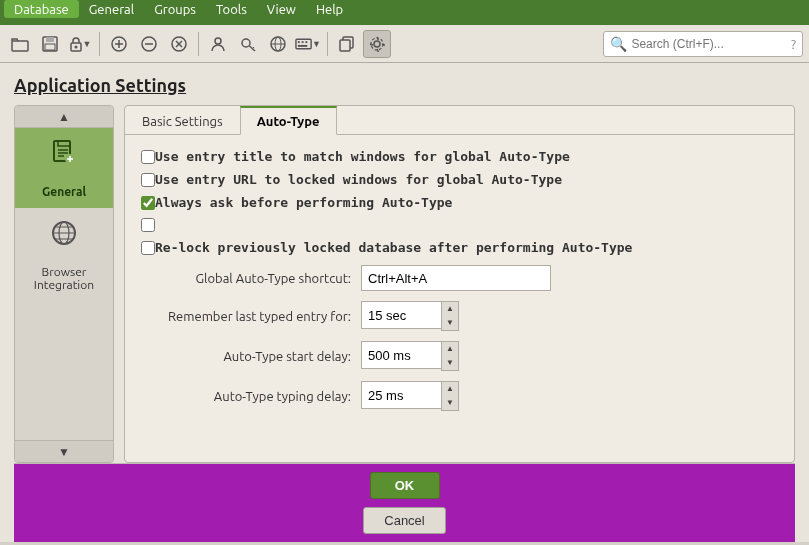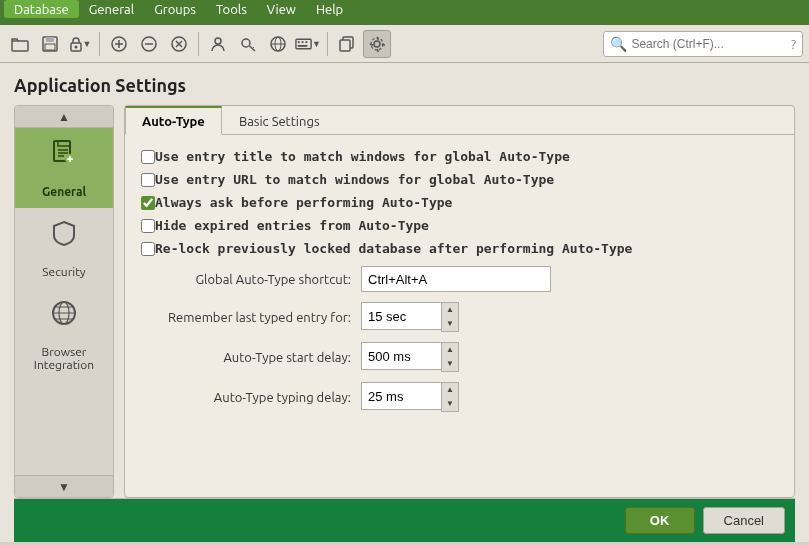--- a/index.html
+++ b/index.html
@@ -103,20 +103,21 @@
       flex-direction: column;
       padding: 12px 14px 0 14px;
       background: #e8e4dc;
       height: calc(545px - 66px);
     }
     .page-title {
       font-size: 18px;
       font-weight: bold;
       color: #222;
       margin-bottom: 10px;
+      text-decoration: underline;
     }
 
     .content-area {
       display: flex;
       flex: 1;
       gap: 10px;
     }
 
     
     .sidebar {
@@ -297,22 +298,23 @@
       line-height: 1;
     }
 
     
     .bottom-bar {
       display: flex;
       align-items: center;
       justify-content: flex-end;
       padding: 8px 10px;
       gap: 8px;
-      background: #15803d;
+      background: #a21caf;
       border-top: 1px solid #c0bcb4;
+      flex-direction: column;
     }
     .btn {
       padding: 5px 20px;
       font-size: 13px;
       cursor: pointer;
       border-radius: 3px;
       border: 1px solid #a0a090;
       min-width: 70px;
     }
     .btn-primary {
@@ -450,28 +452,20 @@
             <line x1="9" y1="15" x2="19" y2="15" stroke="#2a4a10" stroke-width="1.5"></line>
             <line x1="9" y1="18" x2="15" y2="18" stroke="#2a4a10" stroke-width="1.5"></line>
             <circle cx="21" cy="21" r="5" fill="#8ab060"></circle>
             <line x1="21" y1="18" x2="21" y2="24" stroke="white" stroke-width="1.5"></line>
             <line x1="18" y1="21" x2="24" y2="21" stroke="white" stroke-width="1.5"></line>
           </svg>
         </span>
         <span class="label">General</span>
       </div>
 
-      <div class="sidebar-item">
-        <span class="icon">
-          <svg width="30" height="30" viewBox="0 0 30 30">
-            <path d="M15 4 L25 8 L25 18 Q25 24 15 27 Q5 24 5 18 L5 8 Z" fill="none" stroke="#555" stroke-width="2"></path>
-          </svg>
-        </span>
-        <span class="label">Security</span>
-      </div>
 
       <div class="sidebar-item">
         <span class="icon">
           <svg width="30" height="30" viewBox="0 0 30 30">
             <circle cx="15" cy="15" r="11" fill="none" stroke="#555" stroke-width="2"></circle>
             <ellipse cx="15" cy="15" rx="5" ry="11" fill="none" stroke="#555" stroke-width="1.2"></ellipse>
             <line x1="4" y1="15" x2="26" y2="15" stroke="#555" stroke-width="1.2"></line>
             <line x1="6" y1="9" x2="24" y2="9" stroke="#555" stroke-width="1"></line>
             <line x1="6" y1="21" x2="24" y2="21" stroke="#555" stroke-width="1"></line>
           </svg>
@@ -479,41 +473,40 @@
         <span class="label" style="white-space:pre-line;text-align:center">Browser
 Integration</span>
       </div>
 
       <div class="sidebar-scroll-btn bottom">▼</div>
     </div>
 
     <div class="settings-panel">
 
       <div class="tabs">
+        <div class="tab">Basic Settings</div>
         <div class="tab active">Auto-Type</div>
-        <div class="tab">Basic Settings</div>
       </div>
 
       <div class="tab-content">
 
         <div class="checkbox-row">
           <input type="checkbox" id="cb1" style="">
           <label class="checkbox-label" for="cb1">Use entry title to match windows for global Auto-Type</label>
         </div>
         <div class="checkbox-row">
           <input type="checkbox" id="cb2" style="">
-          <label class="checkbox-label" for="cb2">Use entry URL to match windows for global Auto-Type</label>
+          <label class="checkbox-label" for="cb2">Use entry URL to locked windows for global Auto-Type</label>
         </div>
         <div class="checkbox-row">
           <input type="checkbox" id="cb3" checked="" style="">
           <label class="checkbox-label" for="cb3">Always ask before performing Auto-Type</label>
         </div>
         <div class="checkbox-row">
           <input type="checkbox" id="cb4" style="">
-          <label class="checkbox-label" for="cb4">Hide expired entries from Auto-Type</label>
         </div>
         <div class="checkbox-row">
           <input type="checkbox" id="cb5" style="">
           <label class="checkbox-label" for="cb5">Re-lock previously locked database after performing Auto-Type</label>
         </div>
 
         <div style="margin-top:10px">
           <div class="form-row">
             <div class="form-label">Global Auto-Type shortcut:</div>
             <div class="form-input-wrap">

